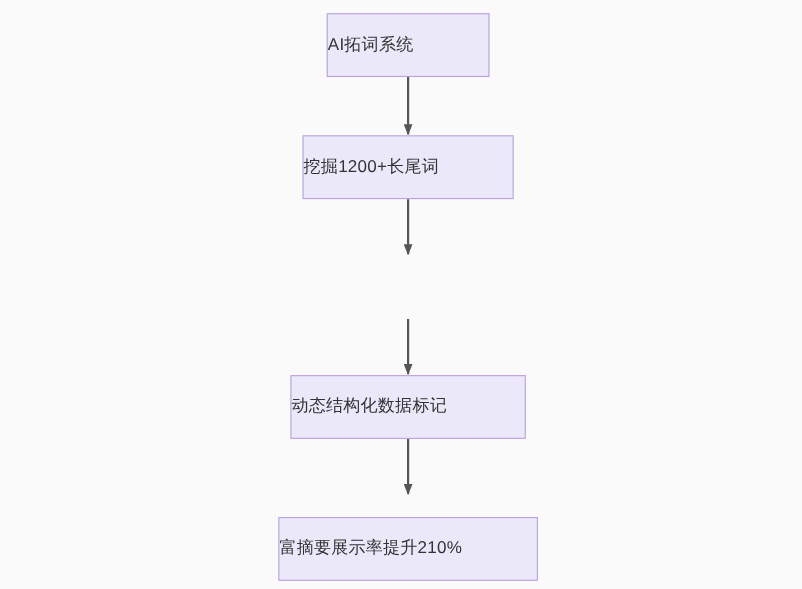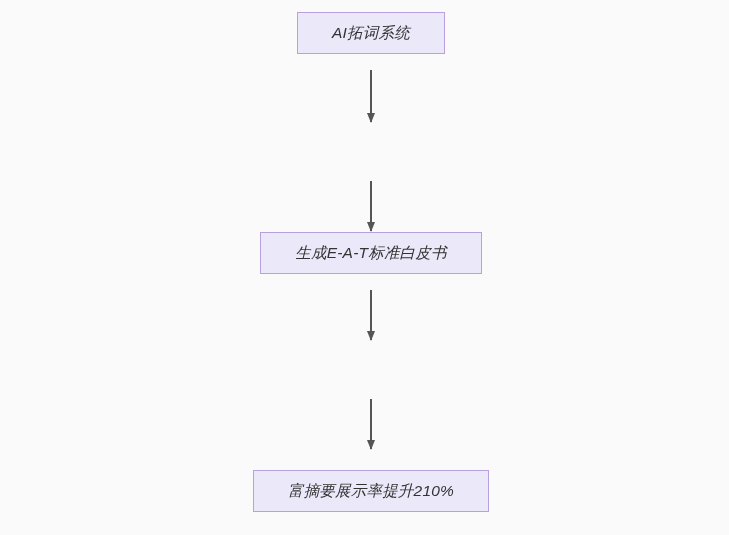--- a/index.html
+++ b/index.html
@@ -18,23 +18,21 @@
     width: 729px;
     height: 535px;
   }
   .node {
     position: absolute;
     box-sizing: border-box;
     background: #ebe8fa;
     border: 1.4px solid #b9a0e0;
     display: flex;
     align-items: center;
-    justify-content: center;
-    height: 42px;
-    font-style: italic;
+    height: 58px;
   }
   .node-label {
     font-size: 15.5px;
     color: #333333;
     line-height: 1;
     letter-spacing: 0.2px;
     white-space: nowrap;
   }
   .edge-layer {
     position: absolute;
@@ -63,23 +61,26 @@
 
     <line x1="371" y1="290" x2="371" y2="340" stroke="#555555" stroke-width="2" marker-end="url(#arrowhead)"></line>
 
     <line x1="371" y1="399" x2="371" y2="449" stroke="#555555" stroke-width="2" marker-end="url(#arrowhead)"></line>
   </svg>
 
   <div class="node" style="left:297px; top:12px; width:148px;">
     <span class="node-label">AI拓词系统</span>
   </div>
 
-
-  <div class="node" style="left:260px; top:232px; width:222px;">
-    <span class="node-label">生成E-A-T标准白皮书</span>
+  <div class="node" style="left:275px; top:123px; width:192px;">
+    <span class="node-label">挖掘1200+长尾词</span>
   </div>
 
+
+  <div class="node" style="left:264px; top:341px; width:214px;">
+    <span class="node-label">动态结构化数据标记</span>
+  </div>
 
   <div class="node" style="left:253px; top:470px; width:236px;">
     <span class="node-label">富摘要展示率提升210%</span>
   </div>
 
 </div>
 
 </body></html>

